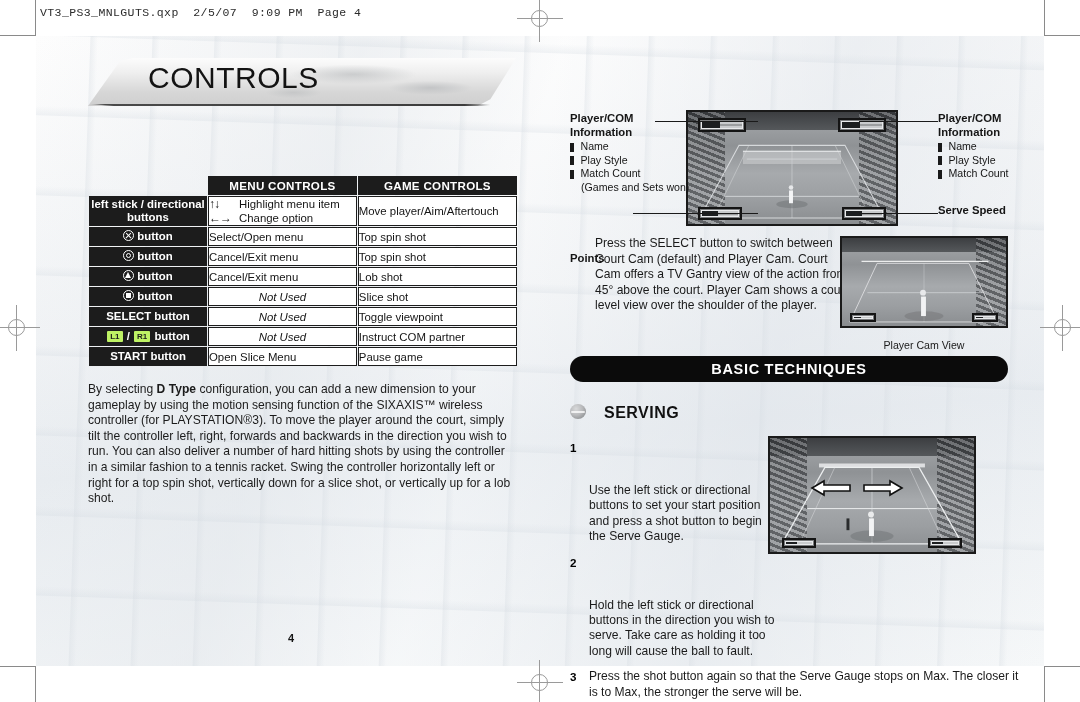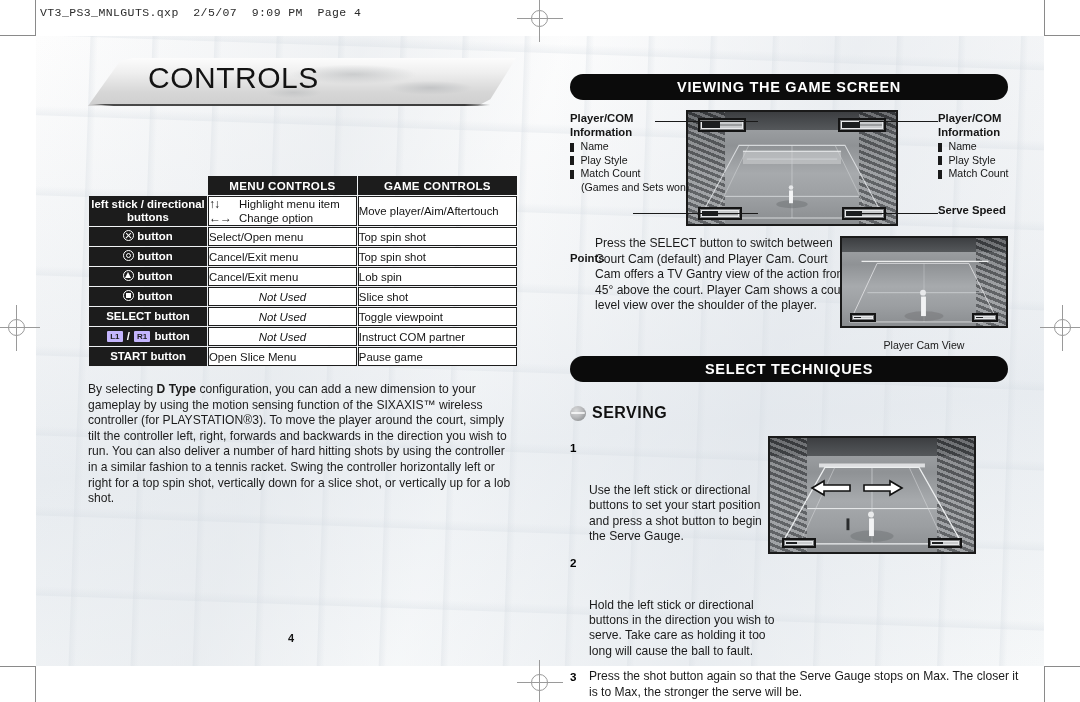--- a/index.html
+++ b/index.html
@@ -124,21 +124,21 @@
   }
   .cell-blank { background: transparent; }
   .cell-val {
     background: #ffffff; border: 1.4px solid #1c1c1c;
     color: #141414; padding: 2px 6px; line-height: 14px;
   }
   .cell-val.ital { text-align: center; font-style: italic; }
   .arrow-row { display: flex; align-items: center; gap: 8px; line-height: 14px; }
   .arrow-glyph { font-size: 12px; letter-spacing: -1px; width: 22px; display:inline-block; }
   .shoulder {
-    display: inline-block; background: #c4b5fd; color: #1c1c1c;
+    display: inline-block; background: #bef264; color: #1c1c1c;
     font-size: 8px; font-weight: bold; line-height: 9px;
     padding: 1px 3px; border-radius: 1px; vertical-align: middle;
     margin: 0 1px;
   }
   .psbtn {
     display: inline-block; width: 11px; height: 11px; border-radius: 50%;
     border: 1.3px solid #ffffff; position: relative; vertical-align: -1px;
     margin-right: 3px;
   }
   .psbtn i { position: absolute; left: 50%; top: 50%; transform: translate(-50%,-50%); }
@@ -223,21 +223,21 @@
     text-align: center; font-size: 10.6px; color: #1a1a1a;
   }
 
   .body-text {
     position: absolute; left: 30px; top: 200px; width: 258px;
     font-size: 12.1px; line-height: 15.5px; color: #1a1a1a; margin-left: 25px;
   }
 
   .serving-head {
     position: absolute; left: 30px; top: 368px;
-    display: flex; align-items: center; gap: 6px;
+    display: flex; gap: 18px;
   }
   .ball-bullet {
     width: 16px; height: 15px; border-radius: 50%;
     background: radial-gradient(circle at 38% 32%, #d8d9da 0%, #b9babc 45%, #97999b 75%, #8c8e90 100%);
     position: relative;
   }
   .ball-bullet::after {
     content:""; position:absolute; left:1px; right:1px; top:45%; height:2px;
     background: rgba(255,255,255,.75); border-radius:2px;
   }
@@ -321,21 +321,21 @@
             <td class="cell-val">Top spin shot</td>
           </tr>
           <tr>
             <td class="cell-key"><span class="psbtn ps-circle"><i></i></span><span>button</span></td>
             <td class="cell-val">Cancel/Exit menu</td>
             <td class="cell-val">Top spin shot</td>
           </tr>
           <tr>
             <td class="cell-key"><span class="psbtn ps-triangle"><i></i></span><span>button</span></td>
             <td class="cell-val">Cancel/Exit menu</td>
-            <td class="cell-val">Lob spin</td>
+            <td class="cell-val">Lob shot</td>
           </tr>
           <tr>
             <td class="cell-key"><span class="psbtn ps-square"><i></i></span><span>button</span></td>
             <td class="cell-val ital">Not Used</td>
             <td class="cell-val">Slice shot</td>
           </tr>
           <tr>
             <td class="cell-key"><span>SELECT button</span></td>
             <td class="cell-val ital">Not Used</td>
             <td class="cell-val">Toggle viewpoint</td>
@@ -353,23 +353,20 @@
         </tbody>
     </table>
 
     <div class="dtype">By selecting <b>D Type</b> configuration, you can add a new dimension to your gameplay by using the motion sensing function of the SIXAXIS™ wireless controller (for PLAYSTATION®3). To move the player around the court, simply tilt the controller left, right, forwards and backwards in the direction you wish to run. You can also deliver a number of hard hitting shots by using the controller in a similar fashion to a tennis racket. Swing the controller horizontally left or right for a top spin shot, vertically down for a slice shot, or vertically up for a lob shot.</div>
 
     <div class="pagenum pn-left">4</div>
   </div>
 
   <div class="page-right">
 
-    <div class="pill pill-screen">
-      <span>VIEWING THE GAME SCREEN</span>
-    </div>
 
     <div class="shot shot-main">
       <div class="court-bg">
         <div class="back-wall"></div>
         <div class="crowd-l"></div>
         <div class="crowd-r"></div>
       </div>
       <svg class="court-lines" viewBox="0 0 212 116" preserveAspectRatio="none">
         <polygon points="52,34 160,34 200,108 12,108" fill="none" stroke="#e3e5e7" stroke-width="1.1" opacity=".85"></polygon>
         <line x1="60" y1="48" x2="152" y2="48" stroke="#e3e5e7" stroke-width=".9" opacity=".8"></line>
@@ -469,21 +466,21 @@
           <div class="bar2"></div>
         </div>
       <div class="hud" style="right:8px; bottom:4px; width:26px; height:9px;">
           <div class="bar"></div>
           <div class="bar2"></div>
         </div>
     </div>
     <div class="cam-caption">Player Cam View</div>
 
     <div class="pill pill-basic">
-      <span>SELECT TECHNIQUES</span>
+      <span>BASIC TECHNIQUES</span>
     </div>
 
     <div class="serving-head">
       <span class="ball-bullet"></span>
       <span class="lbl">SERVING</span>
     </div>
 
     <div class="steps">
         <div class="step step-narrow">
           <div class="num">1</div>

